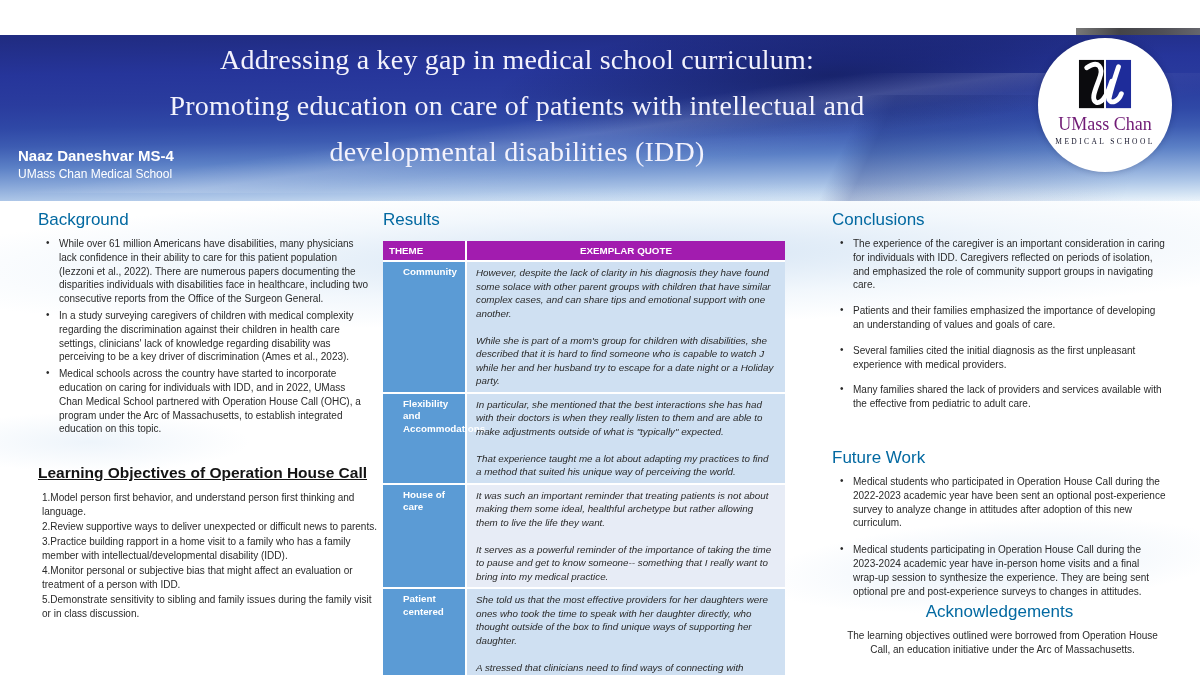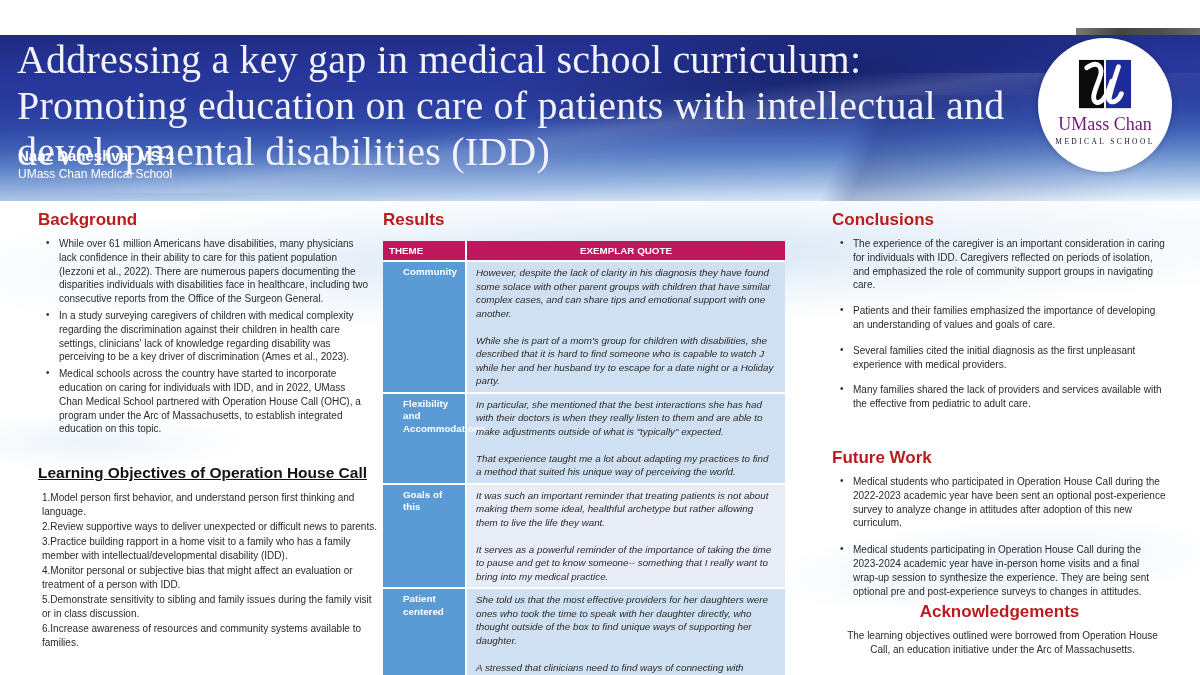--- a/index.html
+++ b/index.html
@@ -37,22 +37,22 @@
     position: absolute; top: 38px; left: 0; width: 1200px; height: 120px;
     background: linear-gradient(172deg, transparent 42%, rgba(255,255,255,0.14) 50%, rgba(255,255,255,0.05) 56%, transparent 66%);
   }
   .header-wave3 {
     position: absolute; top: 60px; right: 0; width: 700px; height: 140px;
     background: linear-gradient(115deg, transparent 48%, rgba(20,35,110,0.28) 52%, rgba(20,35,110,0.10) 70%, transparent 88%);
   }
   .poster-title {
     position: absolute; left: 17px; top: 2px; width: 1000px;
     font-family: "Liberation Serif", serif;
-    font-size: 40px; line-height: 46px; font-weight: 400;
-    color: #f3f2fc; letter-spacing: 0.2px;
+    font-size: 28px; line-height: 46px; font-weight: 400;
+    color: #f3f2fc; letter-spacing: 0.2px; text-align: center;
   }
   .poster-author {
     position: absolute; left: 18px; top: 112px;
     font-size: 15px; font-weight: bold; color: #ffffff;
   }
   .poster-affil {
     position: absolute; left: 18px; top: 132px;
     font-size: 12px; color: #ffffff;
   }
 
@@ -84,21 +84,21 @@
     background: radial-gradient(ellipse closest-side, rgba(198,219,241,0.38), transparent 100%);
     transform: rotate(-4deg);
   }
   .swoosh-c {
     position: absolute; top: 412px; left: -70px; width: 320px; height: 60px;
     background: radial-gradient(ellipse closest-side, rgba(206,225,243,0.35), transparent 100%);
   }
 
   
   .section-h {
-    margin: 0 0 7px 0; font-size: 17px; font-weight: bold; color: #b91c1c;
+    margin: 0 0 7px 0; font-size: 17px; font-weight: normal; color: #0369a1;
   }
   .col-left  { position: absolute; left: 38px;  top: 210px; width: 333px; }
   .col-mid   { position: absolute; left: 383px; top: 210px; width: 402px; }
   .col-right { position: absolute; left: 832px; top: 210px; width: 335px; }
 
   ul.bullets { margin: 0; padding: 0 0 0 8px; list-style: none; font-size: 10px; line-height: 1.38; color: #2a2a2a; }
   ul.bullets li { position: relative; padding-left: 13px; margin-bottom: 3px; }
   ul.bullets li::before { content: "\2022"; position: absolute; left: 0; top: -1px; color: #2a2a2a; }
   ul.bullets.spaced li { margin-bottom: 12px; }
 
@@ -108,21 +108,21 @@
 
   
   .results-table {
     margin-top: 11px; width: 402px;
     border-collapse: separate; border-spacing: 0;
     table-layout: fixed; font-size: 9.8px;
   }
   .results-table col.c-theme { width: 84px; }
   .results-table td, .results-table th { vertical-align: top; }
   .th-theme, .th-quote {
-    background: #be185d; color: #fff; font-weight: bold;
+    background: #a21caf; color: #fff; font-weight: bold;
     padding: 4px 6px; height: 18px;
     border-bottom: 2px solid #fff; font-size: 9.8px;
   }
   .th-theme { text-align: left; border-right: 2px solid #fff; }
   .th-quote { text-align: center; }
   .td-theme {
     background: #5b9bd5; color: #fff; font-weight: bold;
     padding: 4px 20px; border-right: 2px solid #fff; border-bottom: 2px solid #fff;
     line-height: 1.3;
   }
@@ -189,21 +189,20 @@
     </ul>
   </div>
 
   <div class="objectives">
     <h2 class="objectives-h">Learning Objectives of Operation House Call</h2>
     <p>1.Model person first behavior, and understand person first thinking and language.</p>
     <p>2.Review supportive ways to deliver unexpected or difficult news to parents.</p>
     <p>3.Practice building rapport in a home visit to a family who has a family member with intellectual/developmental disability (IDD).</p>
     <p>4.Monitor personal or subjective bias that might affect an evaluation or treatment of a person with IDD.</p>
     <p>5.Demonstrate sensitivity to sibling and family issues during the family visit or in class discussion.</p>
-    <p>6.Increase awareness of resources and community systems available to families.</p>
   </div>
 
   <div class="col-mid">
     <h2 class="section-h">Results</h2>
     <table class="results-table">
       <colgroup>
           <col class="c-theme">
           <col>
         </colgroup>
       <tbody>
@@ -217,21 +216,21 @@
 
 While she is part of a mom's group for children with disabilities, she described that it is hard to find someone who is capable to watch J while her and her husband try to escape for a date night or a Holiday party.</td>
       </tr>
       <tr class="band-a r-flex">
         <td class="td-theme">Flexibility and Accommodations</td>
         <td class="td-quote">In particular, she mentioned that the best interactions she has had with their doctors is when they really listen to them and are able to make adjustments outside of what is "typically" expected.
 
 That experience taught me a lot about adapting my practices to find a method that suited his unique way of perceiving the world.</td>
       </tr>
       <tr class="band-b r-goals">
-        <td class="td-theme">Goals of this</td>
+        <td class="td-theme">House of care</td>
         <td class="td-quote">It was such an important reminder that treating patients is not about making them some ideal, healthful archetype but rather allowing them to live the life they want.
 
 It serves as a powerful reminder of the importance of taking the time to pause and get to know someone-- something that I really want to bring into my medical practice.</td>
       </tr>
       <tr class="band-a r-patient">
         <td class="td-theme">Patient centered</td>
         <td class="td-quote">She told us that the most effective providers for her daughters were ones who took the time to speak with her daughter directly, who thought outside of the box to find unique ways of supporting her daughter.
 
 A stressed that clinicians need to find ways of connecting with patients and families as people first beyond their diagnosis. This will help create and keep rapport.</td>
       </tr>

